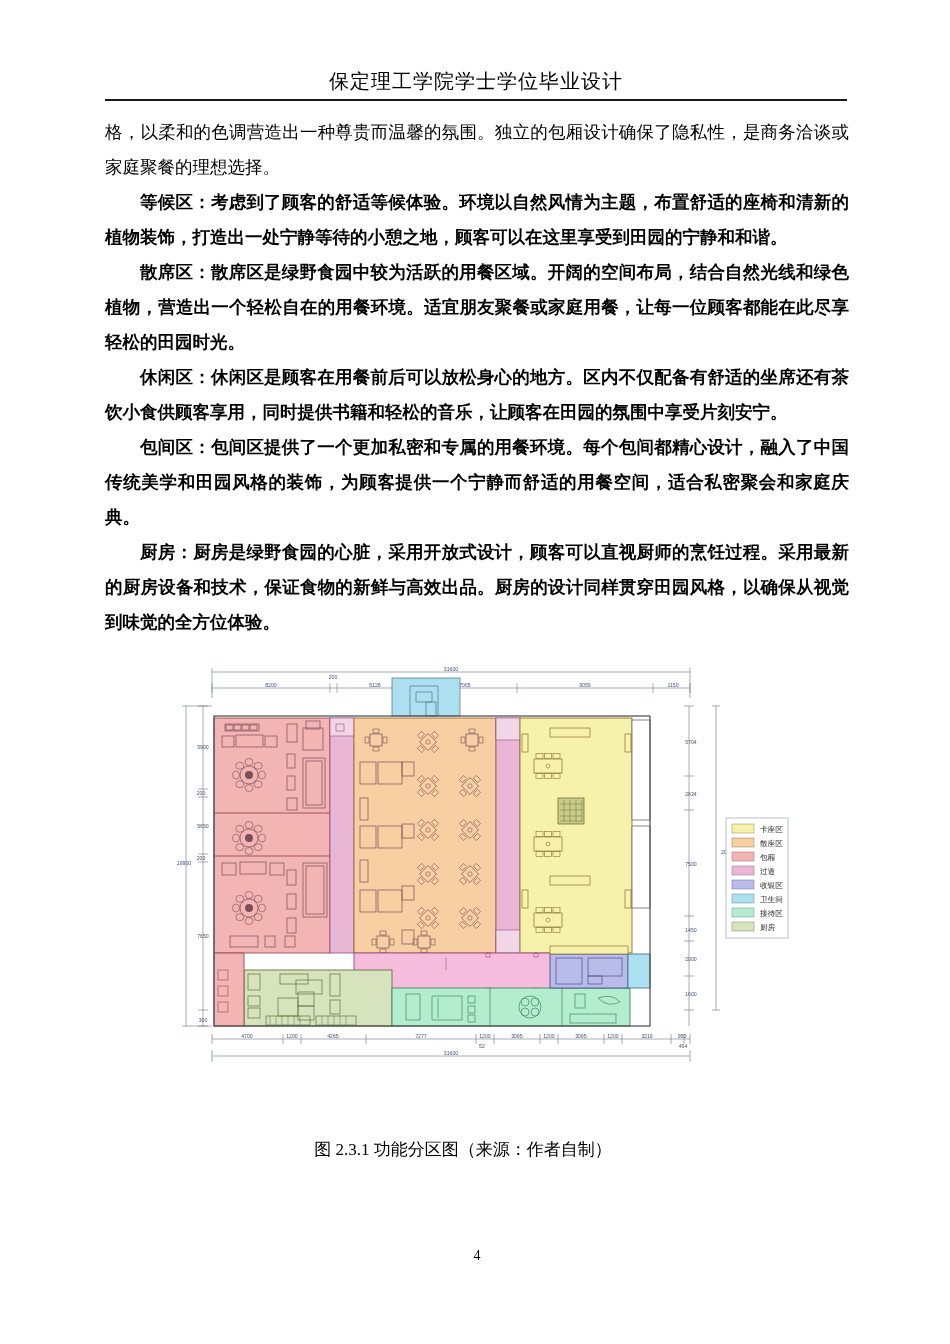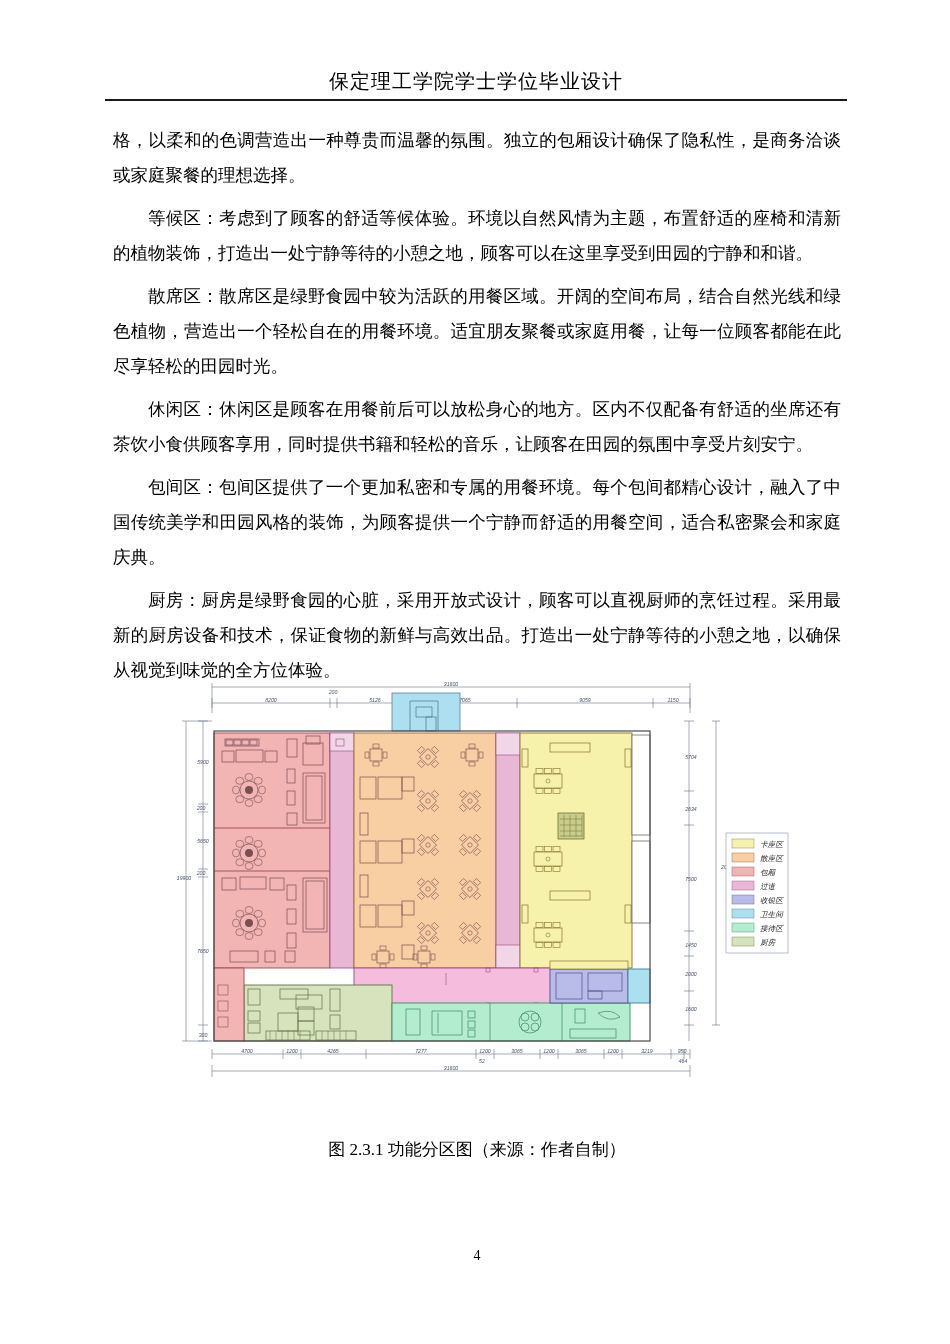--- a/index.html
+++ b/index.html
@@ -19,29 +19,29 @@
     position:absolute;left:105px;top:99px;width:742px;height:0;
     border-top:2.5px solid #1a1a1a;
   }
 
   
   .body-text{
     position:absolute;left:105px;top:115px;width:744px;
     font-size:17.5px;line-height:35px;text-align:justify;
     text-justify:inter-ideograph;
   }
-  .body-text p{margin:8px;}
-  .body-text p.indent{text-indent:2em;}
+  .body-text p{margin:0;}
+  .body-text p.indent{text-indent:2em;font-weight:bold;}
 
   
   .figure-wrap{
-    position:absolute;left:170px;top:673px;width:620px;height:440px;font-style:italic;
+    position:absolute;left:170px;top:658px;width:620px;height:440px;
   }
   .figure-caption{
-    position:absolute;left:105px;top:1138px;width:744px;text-align:center;
+    position:absolute;left:91px;top:1138px;width:744px;text-align:center;
     font-size:17px;
   }
 
   
   .footer{
     position:absolute;left:105px;top:1248px;width:744px;text-align:center;
     font-size:14px;
   }
 
   svg{display:block;}
@@ -55,21 +55,21 @@
 
   <div class="header">保定理工学院学士学位毕业设计</div>
   <div class="header-rule"></div>
 
   <div class="body-text">
     <p>格，以柔和的色调营造出一种尊贵而温馨的氛围。独立的包厢设计确保了隐私性，是商务洽谈或家庭聚餐的理想选择。</p>
     <p class="indent">等候区：考虑到了顾客的舒适等候体验。环境以自然风情为主题，布置舒适的座椅和清新的植物装饰，打造出一处宁静等待的小憩之地，顾客可以在这里享受到田园的宁静和和谐。</p>
     <p class="indent">散席区：散席区是绿野食园中较为活跃的用餐区域。开阔的空间布局，结合自然光线和绿色植物，营造出一个轻松自在的用餐环境。适宜朋友聚餐或家庭用餐，让每一位顾客都能在此尽享轻松的田园时光。</p>
     <p class="indent">休闲区：休闲区是顾客在用餐前后可以放松身心的地方。区内不仅配备有舒适的坐席还有茶饮小食供顾客享用，同时提供书籍和轻松的音乐，让顾客在田园的氛围中享受片刻安宁。</p>
     <p class="indent">包间区：包间区提供了一个更加私密和专属的用餐环境。每个包间都精心设计，融入了中国传统美学和田园风格的装饰，为顾客提供一个宁静而舒适的用餐空间，适合私密聚会和家庭庆典。</p>
-    <p class="indent">厨房：厨房是绿野食园的心脏，采用开放式设计，顾客可以直视厨师的烹饪过程。采用最新的厨房设备和技术，保证食物的新鲜与高效出品。打造出一处宁静等待的小憩之地，以确保从视觉到味觉的全方位体验。</p>
+    <p class="indent">厨房：厨房是绿野食园的心脏，采用开放式设计，顾客可以直视厨师的烹饪过程。采用最新的厨房设备和技术，保证食物的新鲜与高效出品。厨房的设计同样贯穿田园风格，以确保从视觉到味觉的全方位体验。</p>
   </div>
 
   <div class="figure-wrap">
     <svg width="620" height="440" viewBox="0 0 620 440">
       <defs>
         <g id="roundtable">
           <circle cx="0" cy="0" r="9" fill="none" stroke="#7a4f56" stroke-width="0.7"></circle>
           <circle cx="0" cy="0" r="4" fill="#7a4f56"></circle>
           <g stroke="#7a4f56" stroke-width="0.6" fill="none">
             <ellipse cx="0" cy="-13" rx="4" ry="3.5"></ellipse>

